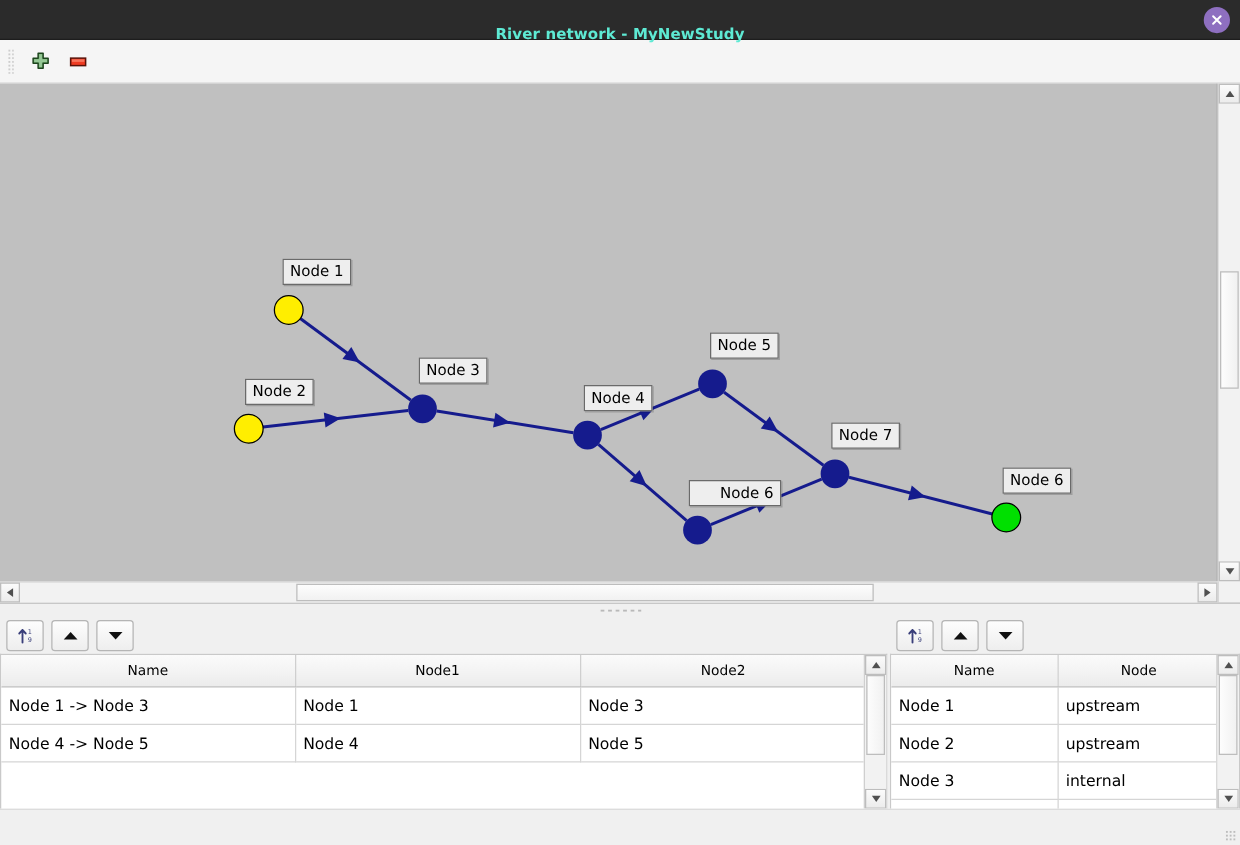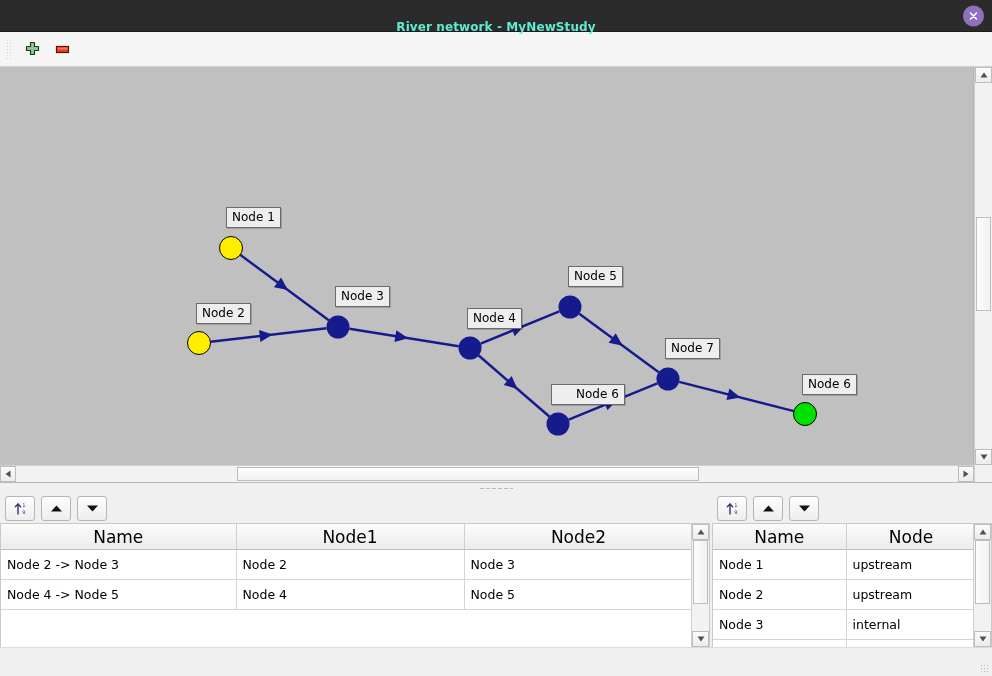--- a/index.html
+++ b/index.html
@@ -212,21 +212,21 @@
     border-collapse: collapse;
     width: 100%;
     table-layout: fixed;
     font-size: 12.5px;
   }
   table.grid th {
     background: linear-gradient(#fbfbfb,#ececec);
     border-right: 1px solid #cfcfcf;
     border-bottom: 1px solid #bfbfbf;
     font-weight: normal;
-    font-size: 17px;
+    font-size: 11px;
     color:#000;
     height: 23px;
     text-align:center;
     user-select:none;
     cursor:pointer;
   }
   table.grid td {
     border-right: 1px solid #d5d5d5;
     border-bottom: 1px solid #d5d5d5;
     height: 29px;
@@ -393,22 +393,22 @@
               </colgroup>
             <thead>
                 <tr>
                   <th>Name</th>
                   <th>Node1</th>
                   <th>Node2</th>
                 </tr>
               </thead>
             <tbody>
                 <tr>
-                  <td>Node 2 -&gt; Node 3</td>
-                  <td>Node 2</td>
+                  <td>Node 1 -&gt; Node 3</td>
+                  <td>Node 1</td>
                   <td>Node 3</td>
                 </tr>
                 <tr>
                   <td>Node 4 -&gt; Node 5</td>
                   <td>Node 4</td>
                   <td>Node 5</td>
                 </tr>
               </tbody>
           </table>
         </div>

